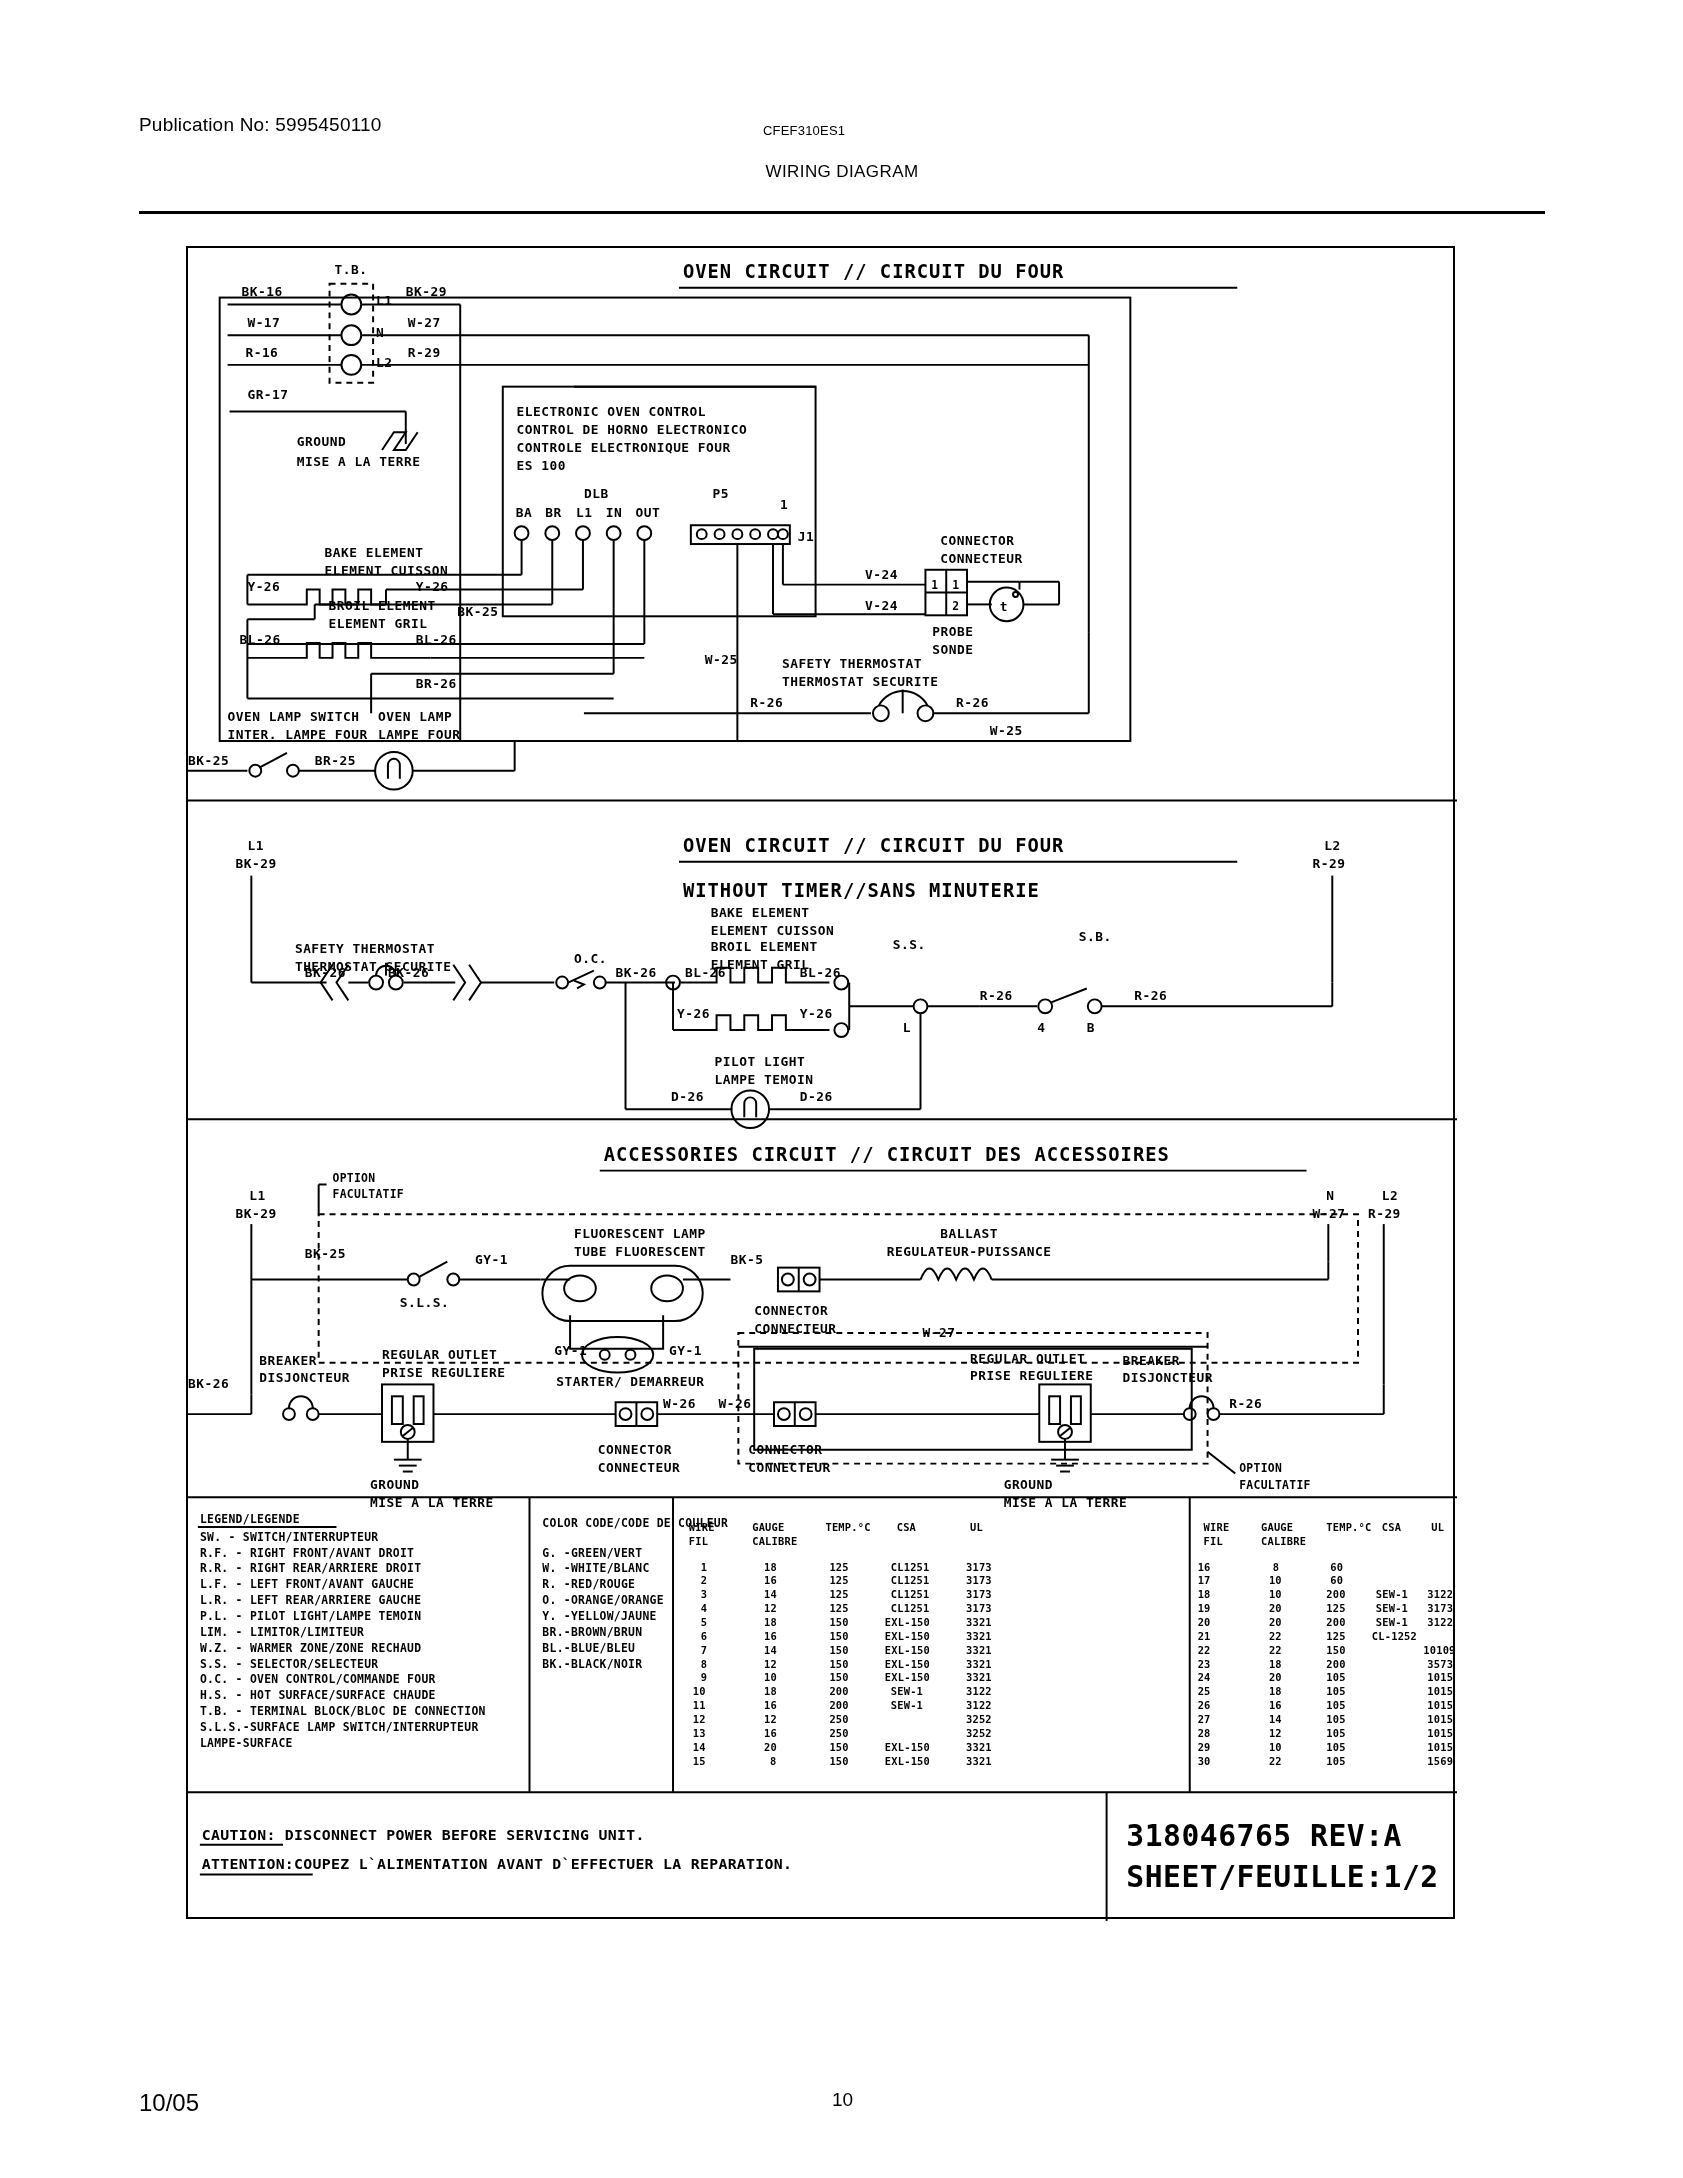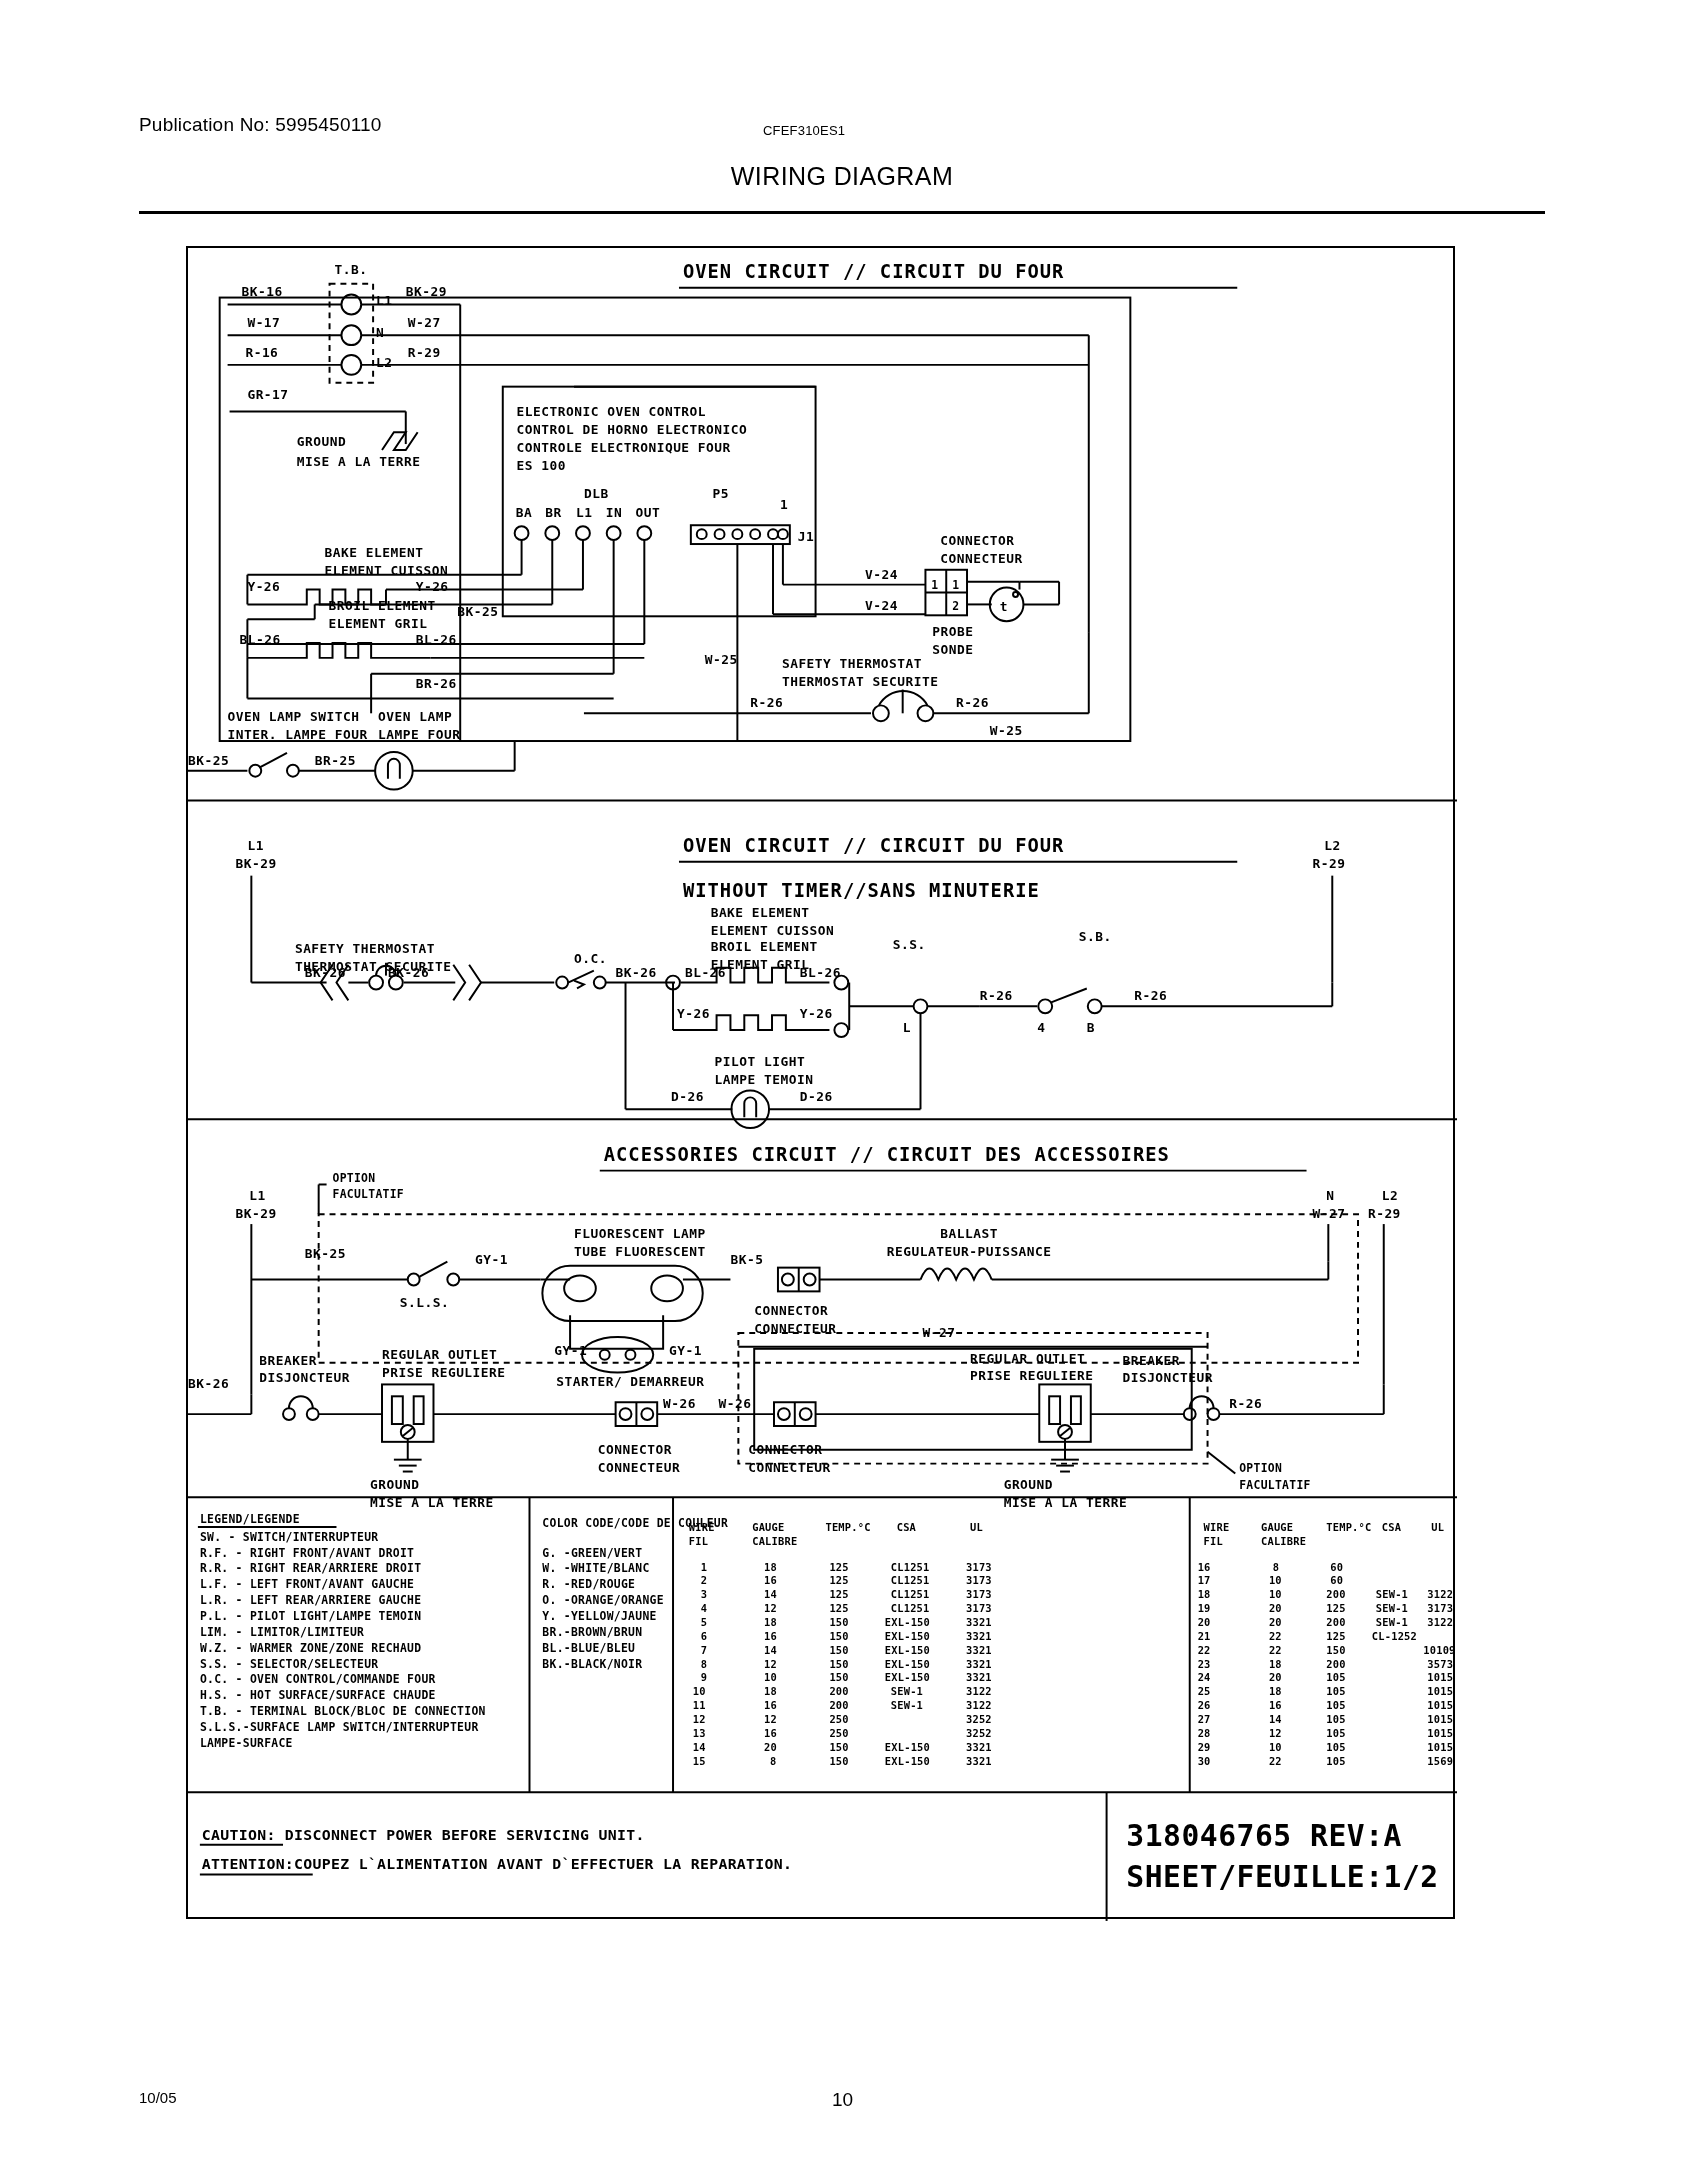--- a/index.html
+++ b/index.html
@@ -3,24 +3,24 @@
 <meta charset="utf-8">
 <style>
   html,body{margin:0;padding:0;background:#fff;}
   body{width:1683px;height:2178px;font-family:"DejaVu Sans",sans-serif;color:#000;position:relative;}
   .page{position:absolute;inset:0;margin-top:20px;}
 
   
   .hdr{position:absolute;left:139px;top:94px;width:1406px;height:79px;}
   .hdr .pub{position:absolute;left:0;top:0;font-size:19px;font-family:"Liberation Sans",sans-serif;letter-spacing:0.2px;}
   .hdr .model{position:absolute;left:624px;top:9px;font-size:13px;font-family:"Liberation Sans",sans-serif;letter-spacing:0.2px;}
-  .hdr .wd{position:absolute;left:0;top:48px;width:1406px;text-align:center;font-size:25px;font-family:"Liberation Sans",sans-serif;letter-spacing:0.4px;}
+  .hdr .wd{position:absolute;left:0;top:48px;width:1406px;text-align:center;font-size:17px;font-family:"Liberation Sans",sans-serif;letter-spacing:0.4px;}
   .hdr-rule{position:absolute;left:139px;top:191px;width:1406px;height:3px;background:#000;}
 
-  .footer .dt{position:absolute;left:139px;top:2069px;font-size:15px;font-family:"Liberation Sans",sans-serif;}
+  .footer .dt{position:absolute;left:139px;top:2069px;font-size:24px;font-family:"Liberation Sans",sans-serif;}
   .footer .pg{position:absolute;left:832px;top:2069px;font-size:19px;font-family:"Liberation Sans",sans-serif;}
 
   
   .frame{position:absolute;left:186px;top:226px;width:1269px;height:1673px;border:2px solid #000;box-sizing:border-box;}
 
   svg.sheet{position:absolute;left:0;top:0;width:1269px;height:1673px;}
   svg.sheet text{font-family:"DejaVu Sans Mono",monospace;font-weight:bold;fill:#000;}
   svg.sheet line,svg.sheet path,svg.sheet rect,svg.sheet circle,svg.sheet ellipse,svg.sheet polyline{
     stroke:#000;fill:none;stroke-width:2;}
   .ttl{font-size:19px;letter-spacing:1px;}

